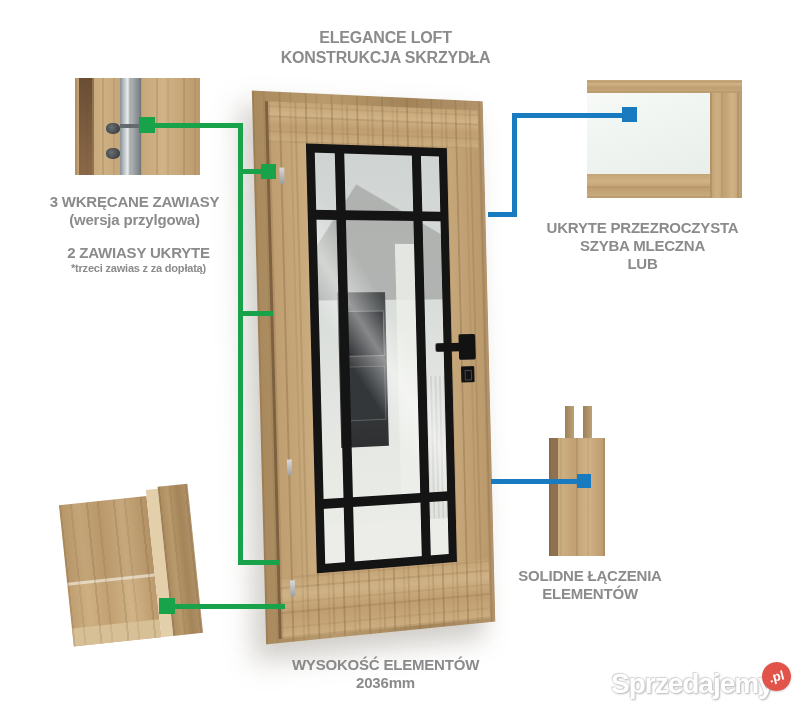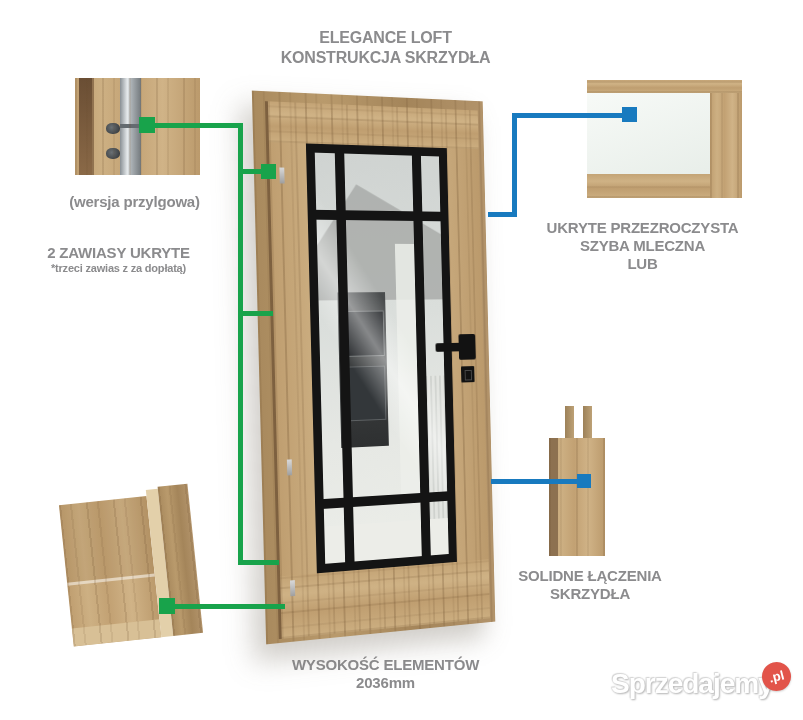--- a/index.html
+++ b/index.html
@@ -143,35 +143,36 @@
   <div class="mk mk-green" style="left:159px;top:598px;width:16px;height:16px;"></div>
 
   <div class="ln ln-blue" style="left:488px;top:212px;width:29px;height:5px;"></div>
   <div class="ln ln-blue" style="left:512px;top:113px;width:5px;height:104px;"></div>
   <div class="ln ln-blue" style="left:512px;top:113px;width:116px;height:5px;"></div>
   <div class="mk mk-blue" style="left:622px;top:107px;width:15px;height:15px;"></div>
   <div class="ln ln-blue" style="left:491px;top:479px;width:90px;height:5px;"></div>
   <div class="mk mk-blue" style="left:577px;top:474px;width:14px;height:14px;"></div>
 
   <div class="lbl t15" style="left:22px;top:193px;width:225px;">
+    <div>3 WKRĘCANE ZAWIASY</div>
     <div>(wersja przylgowa)</div>
   </div>
-  <div class="lbl t15" style="left:6px;top:244px;width:225px;">
+  <div class="lbl t15" style="left:26px;top:244px;width:225px;">
     <div>2 ZAWIASY UKRYTE</div>
     <div class="t11">*trzeci zawias z za dopłatą)</div>
   </div>
 
   <div class="lbl t15" style="left:545px;top:219px;width:195px;">
     <div>UKRYTE PRZEZROCZYSTA</div>
     <div>SZYBA MLECZNA</div>
     <div>LUB</div>
   </div>
   <div class="lbl t15" style="left:500px;top:567px;width:180px;text-align:center;">
     <div>SOLIDNE ŁĄCZENIA</div>
-    <div>SKRZYDŁA</div>
+    <div>ELEMENTÓW</div>
   </div>
 
   <div class="lbl t15" style="left:283px;top:656px;width:205px;">
     <div>WYSOKOŚĆ ELEMENTÓW</div>
     <div>2036mm</div>
   </div>
 
   <div class="wm">
     <div class="wm-text">Sprzedajemy</div>
     <div class="wm-badge">.pl</div>

